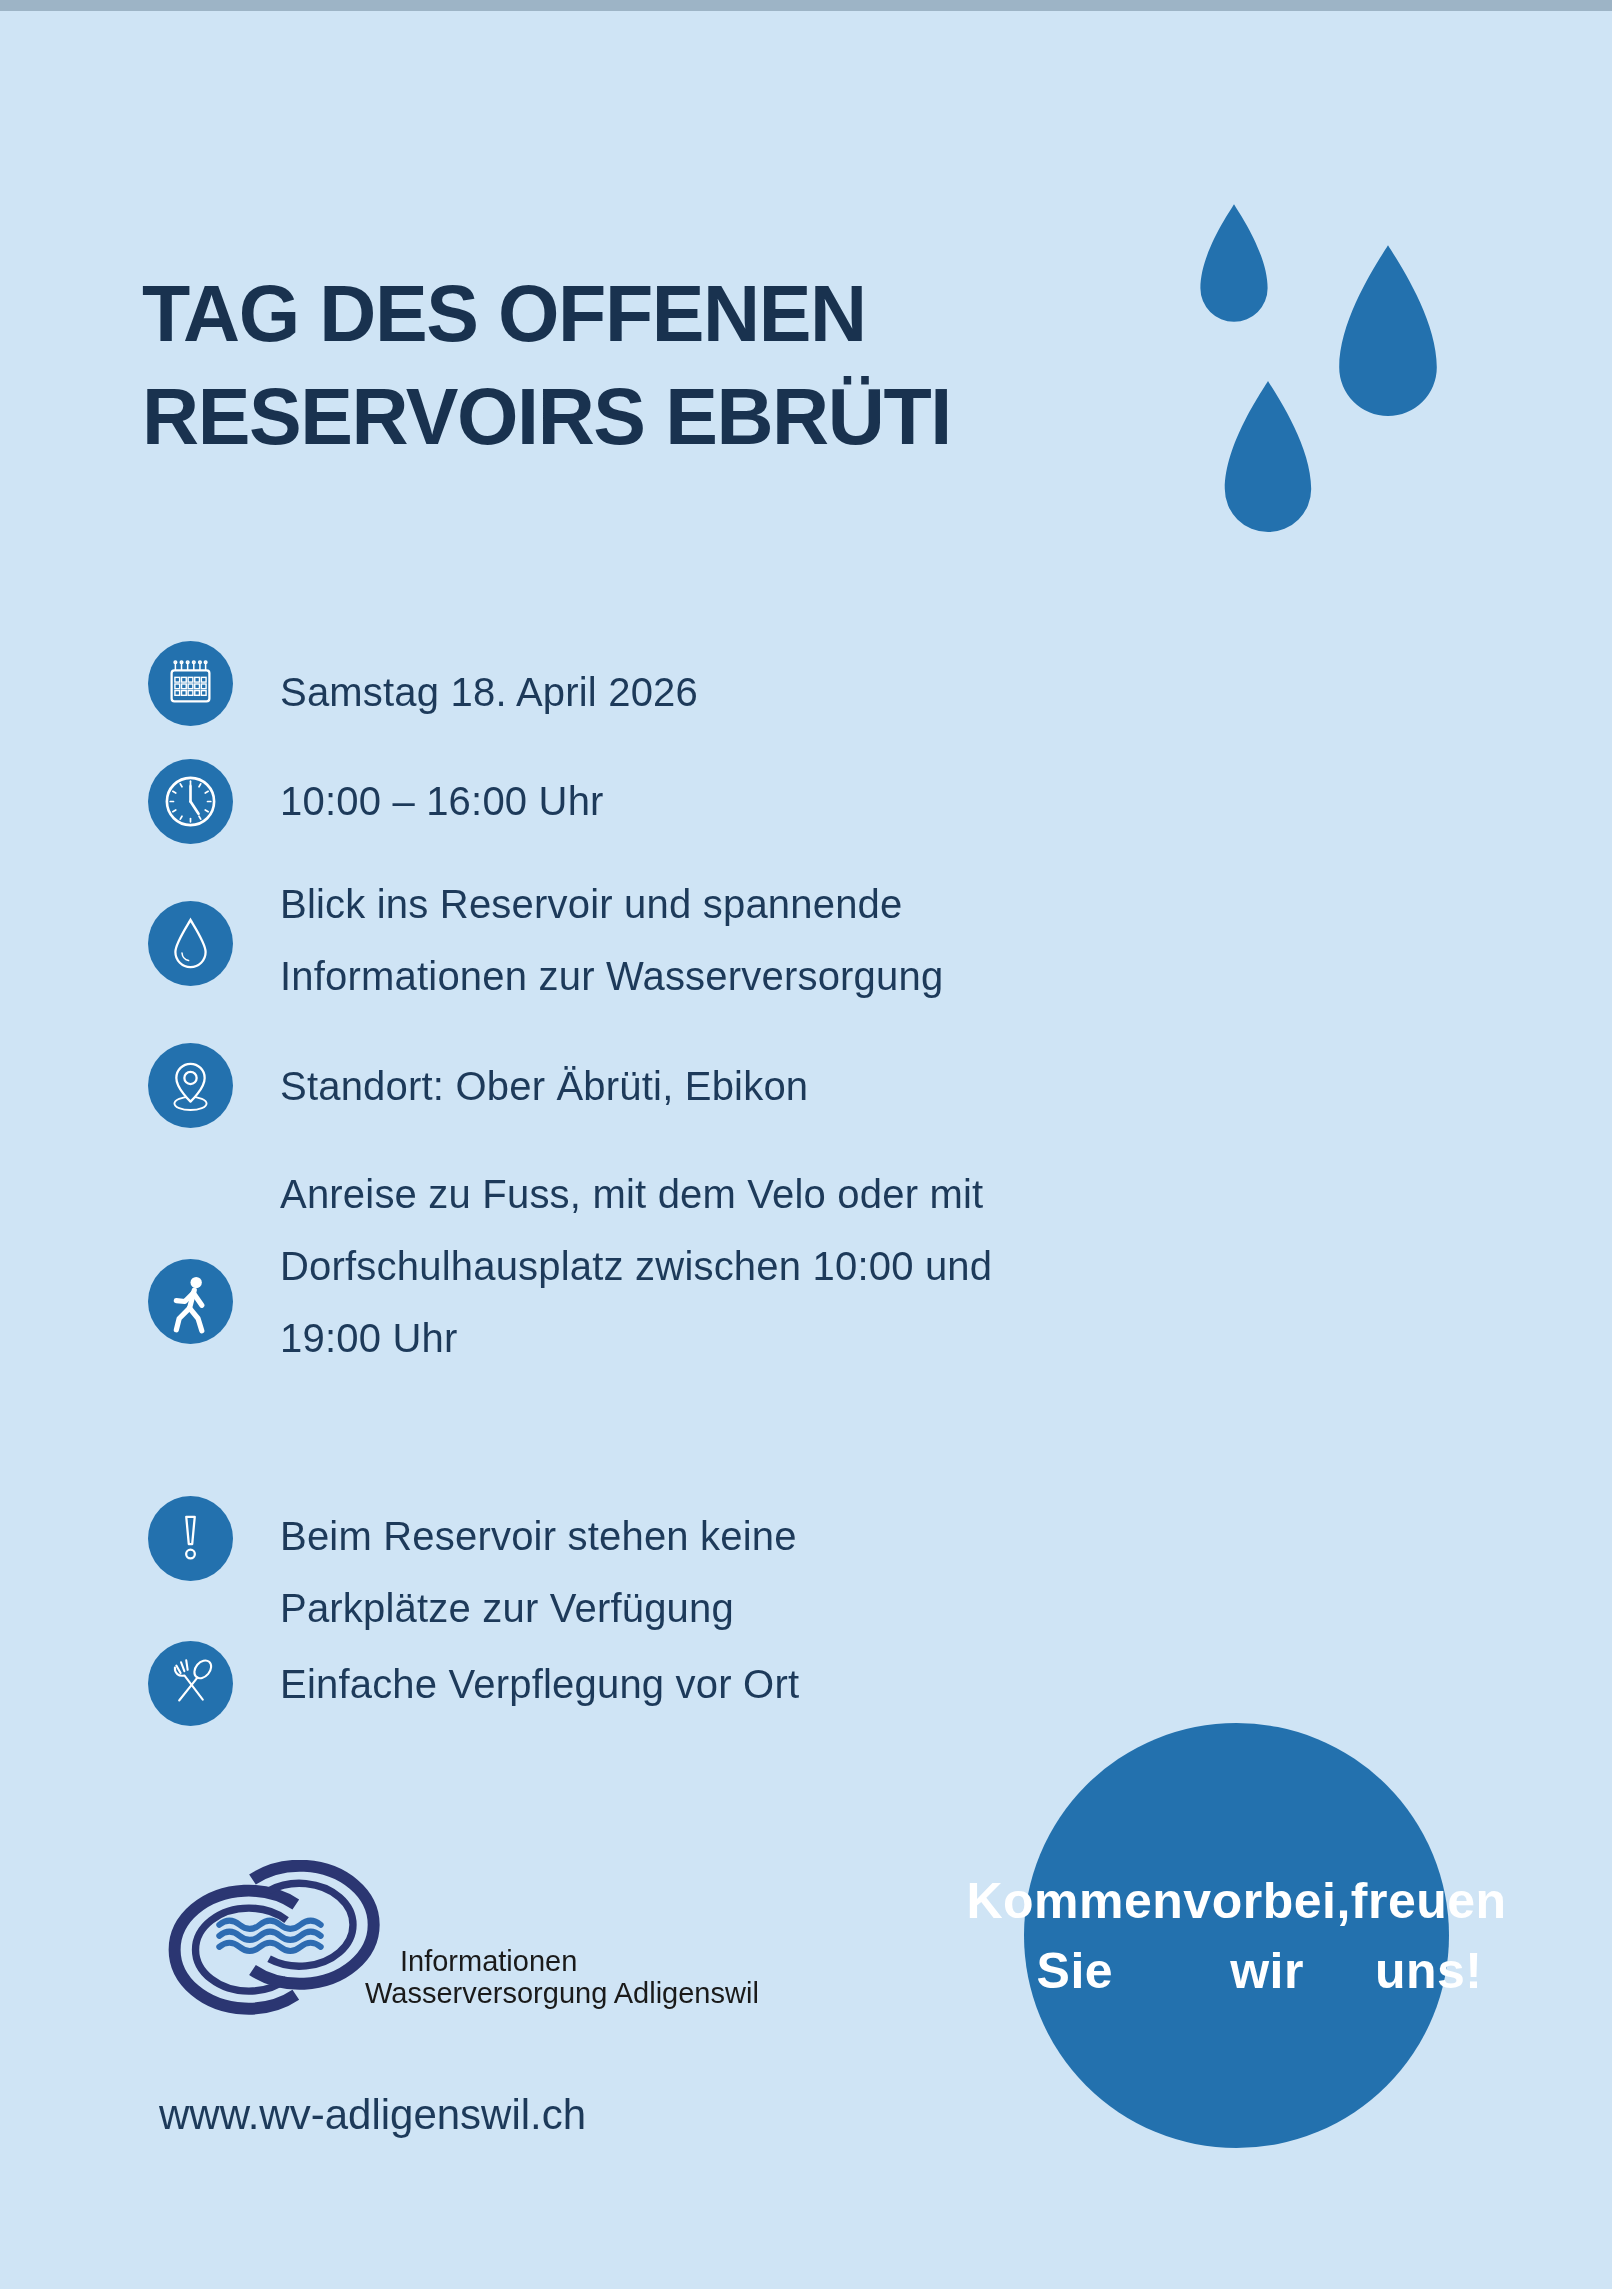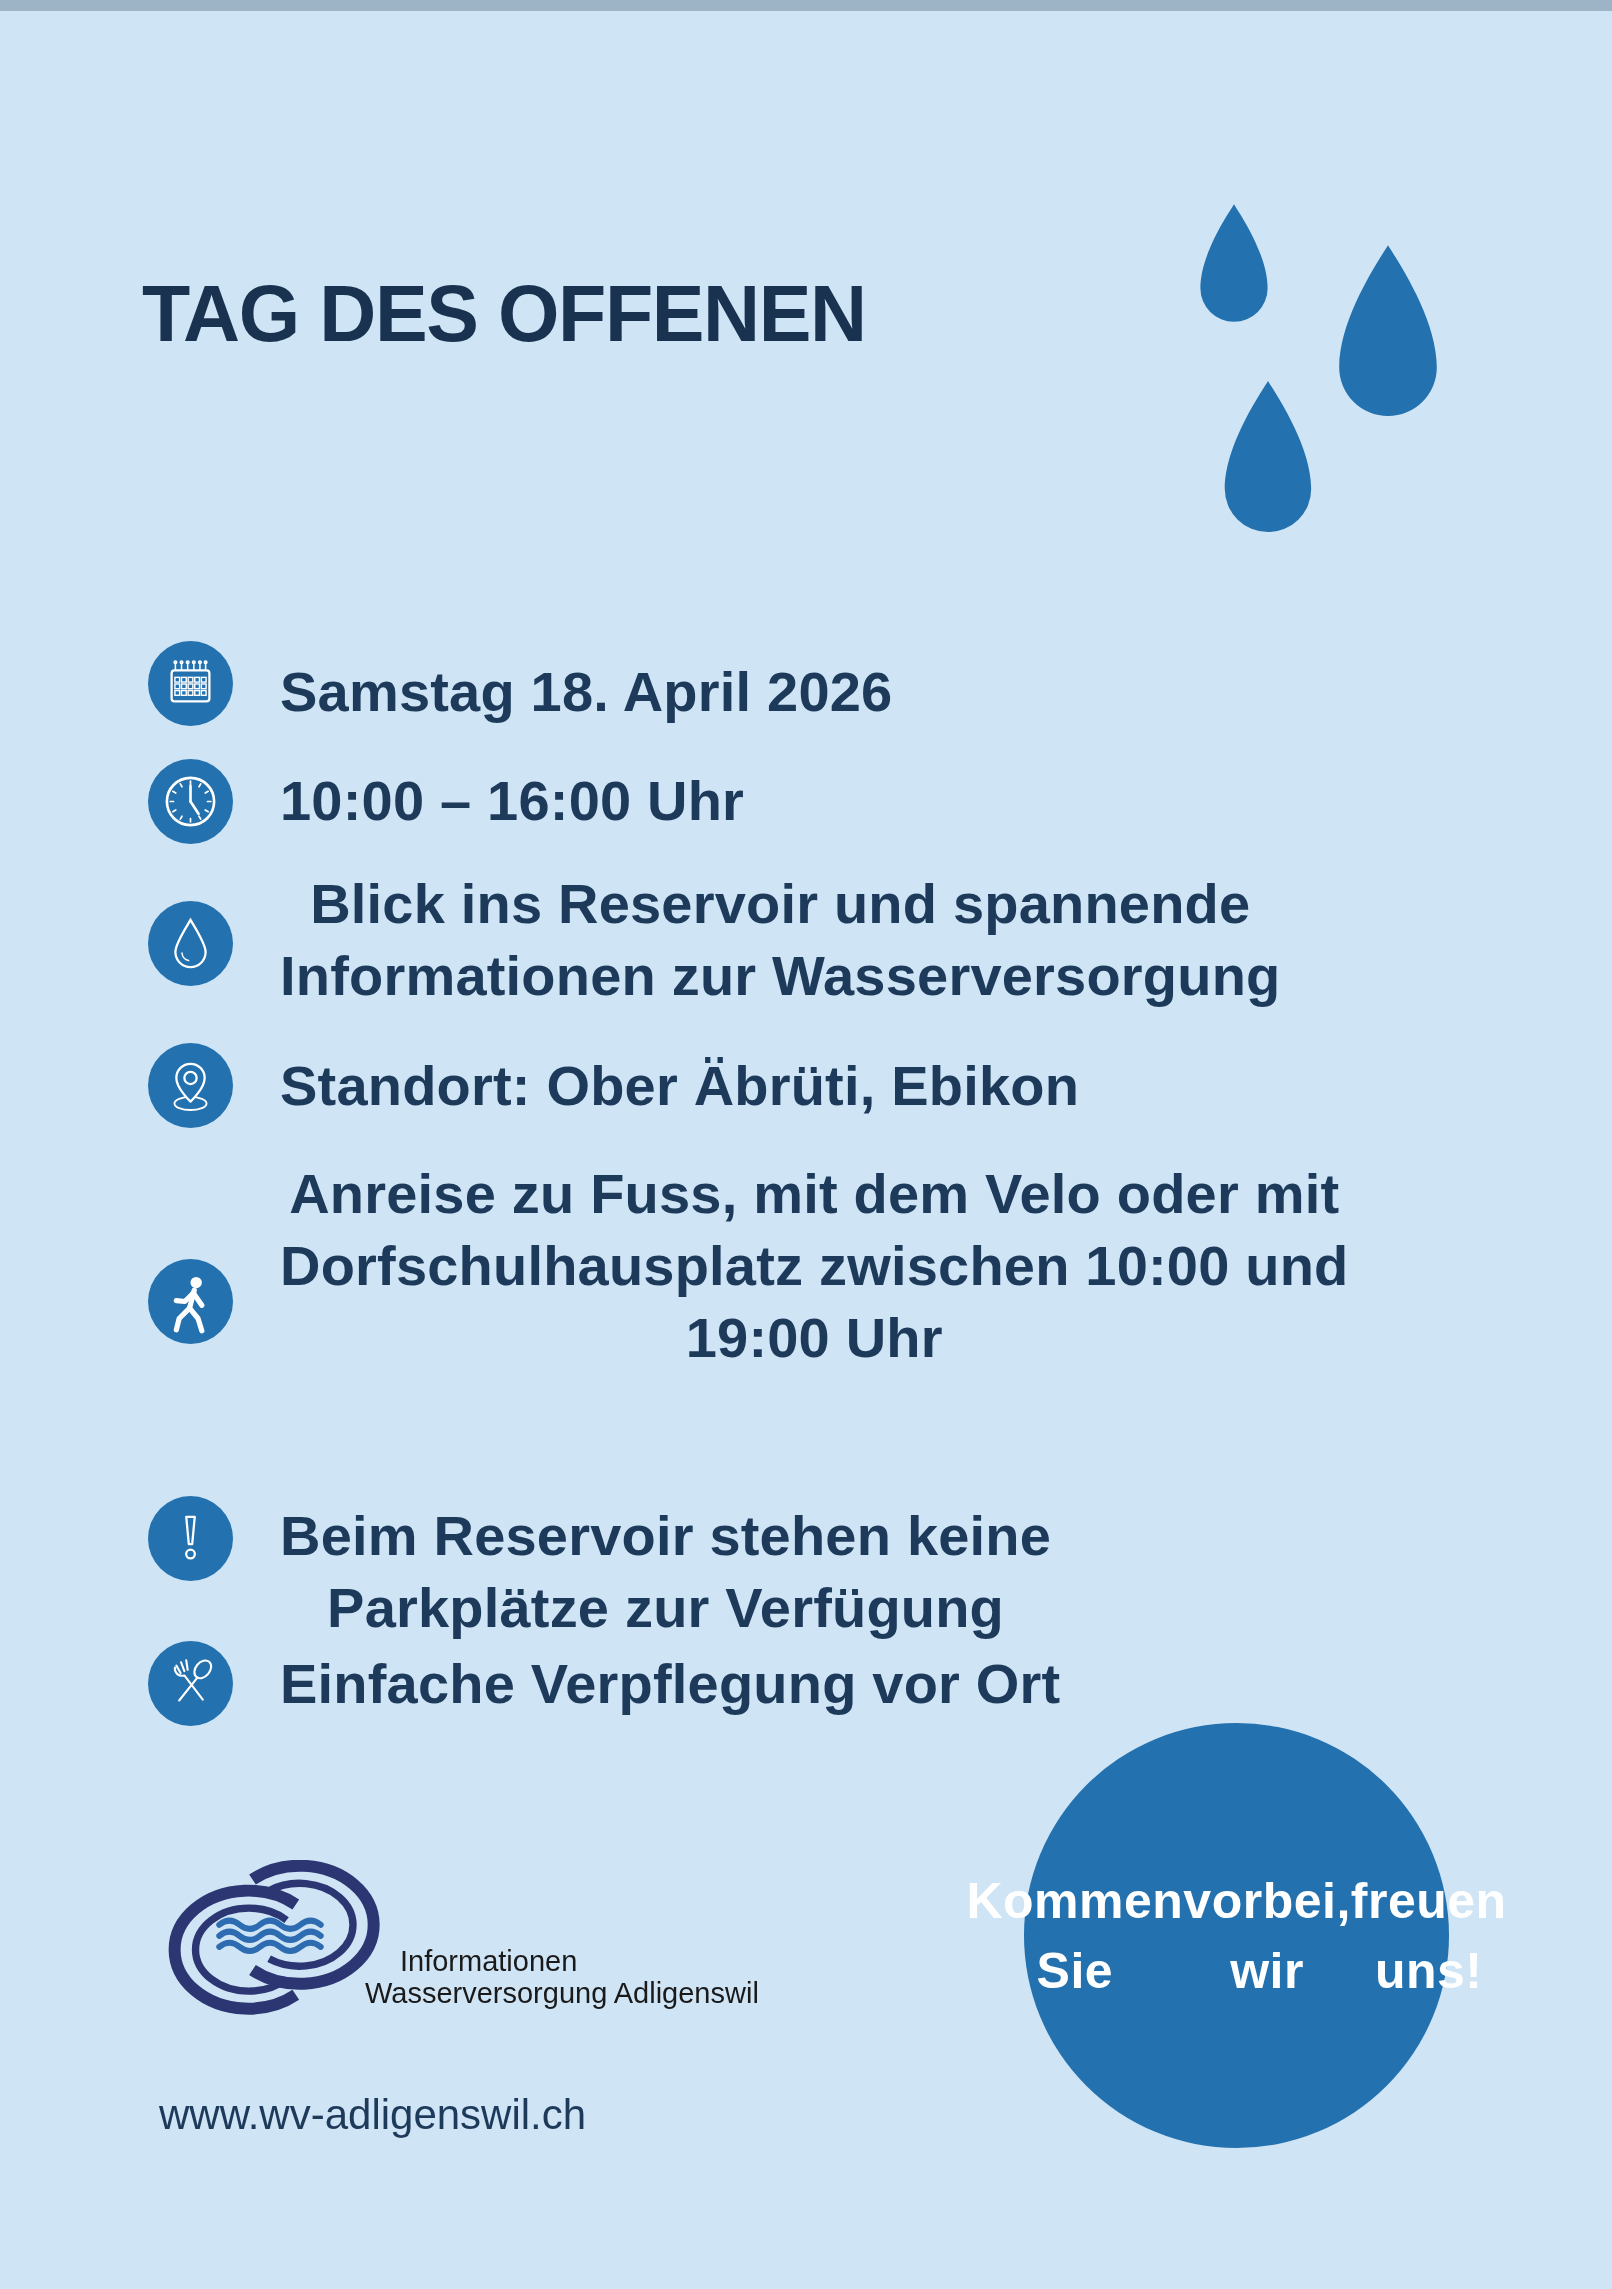--- a/index.html
+++ b/index.html
@@ -34,21 +34,21 @@
   .drop-small {left:1192px;top:189px;width:84px;height:136px;}
   .drop-large {left:1327px;top:229px;width:122px;height:196px;}
   .drop-medium{left:1214px;top:365px;width:108px;height:174px;}
   
   .row{display:contents;}
   .icon{position:absolute;left:148px;width:85px;height:85px;}
   .i1{top:630px}.i2{top:748px}.i3{top:890px}.i4{top:1032px}
   .i5{top:1248px}.i6{top:1485px}.i7{top:1630px}
   .txt{
     position:absolute;left:280px;color:var(--text);
-    font-size:56px;line-height:72px;font-weight:700;letter-spacing:0.2px;text-align:center;
+    font-size:40px;line-height:72px;font-weight:400;letter-spacing:0.2px;
   }
   .txt .ln{display:block;}
   .t1{top:645px}.t2{top:754px}.t3{top:857px}.t4{top:1039px}
   .t5{top:1147px}.t6{top:1489px}.t7{top:1637px}
   
   .badge{
     position:absolute;left:1024px;top:1712px;width:425px;height:425px;
     background:var(--accent);border-radius:50%;
     display:flex;flex-direction:row;align-items:center;justify-content:center;
     text-align:center;
@@ -72,20 +72,21 @@
   }
   svg{display:block;width:100%;height:100%;}
 </style>
 </head>
 <body>
 
 <div class="page">
 
   <h1 class="title">
     <span>TAG DES OFFENEN</span>
+    <span>RESERVOIRS EBRÜTI</span>
   </h1>
 
   
   <span class="drop drop-small">
     <svg viewBox="0 0 100 160">
         <path d="M50 4 C44 14 10 63 10 104 A40 40 0 0 0 90 104 C90 63 56 14 50 4 Z" fill="#2371ae"></path>
       </svg>
   </span>
   <span class="drop drop-large">
     <svg viewBox="0 0 100 160">

